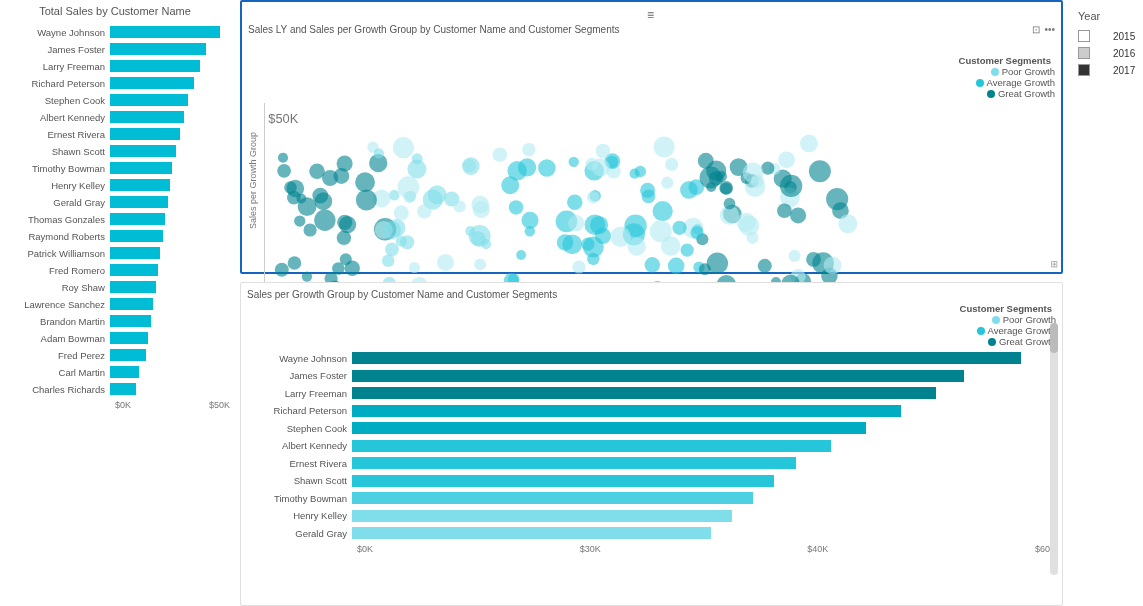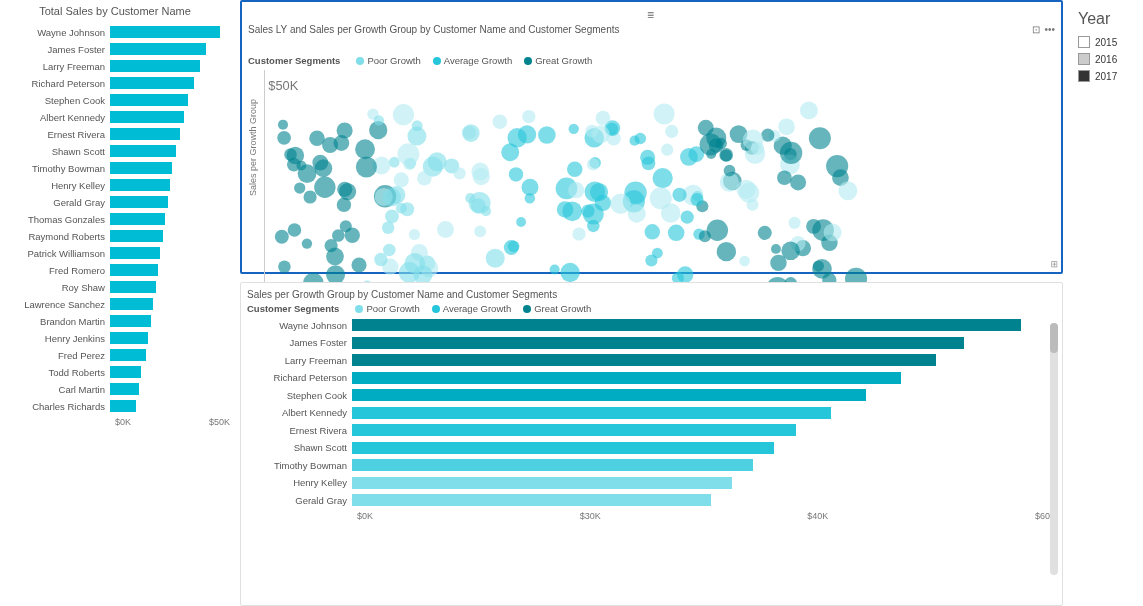--- a/index.html
+++ b/index.html
@@ -94,25 +94,26 @@
       flex: 1;
     }
     .panel-icons {
       display: flex;
       gap: 4px;
       font-size: 10px;
       color: #777;
     }
     .legend-row {
       display: flex;
-      align-items: center;
-      gap: 12px;
+      align-items: flex-end;
+      gap: 0;
       margin-bottom: 4px;
       font-size: 9.5px;
       color: #555;
+      flex-direction: column;
     }
     .legend-item {
       display: flex;
       align-items: center;
       gap: 3px;
     }
     .legend-dot {
       width: 8px;
       height: 8px;
       border-radius: 50%;
@@ -215,28 +216,28 @@
       position: absolute;
       top: 0;
     }
     
     .right-panel {
       width: 70px;
       flex-shrink: 0;
       padding: 10px 5px;
     }
     .year-legend-title {
-      font-size: 16px;
+      font-size: 11px;
       color: #555;
       margin-bottom: 8px;
     }
     .year-item {
       display: flex;
       align-items: center;
-      gap: 5px;
+      gap: 23px;
       margin-bottom: 5px;
       font-size: 10px;
       color: #333;
     }
     .year-box {
       width: 12px;
       height: 12px;
       border: 1px solid #999;
     }
     .top-handle {
@@ -367,35 +368,29 @@
       <div class="bar-fill" style="width:36%; background:#00bcd4;"></div>
     </div>
   </div>
         <div class="bar-row">
     <div class="bar-label">Brandon Martin</div>
     <div class="bar-container">
       <div class="bar-fill" style="width:34%; background:#00bcd4;"></div>
     </div>
   </div>
         <div class="bar-row">
-    <div class="bar-label">Henry Jenkins</div>
+    <div class="bar-label">Adam Bowman</div>
     <div class="bar-container">
       <div class="bar-fill" style="width:32%; background:#00bcd4;"></div>
     </div>
   </div>
         <div class="bar-row">
     <div class="bar-label">Fred Perez</div>
     <div class="bar-container">
       <div class="bar-fill" style="width:30%; background:#00bcd4;"></div>
-    </div>
-  </div>
-        <div class="bar-row">
-    <div class="bar-label">Todd Roberts</div>
-    <div class="bar-container">
-      <div class="bar-fill" style="width:26%; background:#00bcd4;"></div>
     </div>
   </div>
         <div class="bar-row">
     <div class="bar-label">Carl Martin</div>
     <div class="bar-container">
       <div class="bar-fill" style="width:24%; background:#00bcd4;"></div>
     </div>
   </div>
         <div class="bar-row">
     <div class="bar-label">Charles Richards</div>

